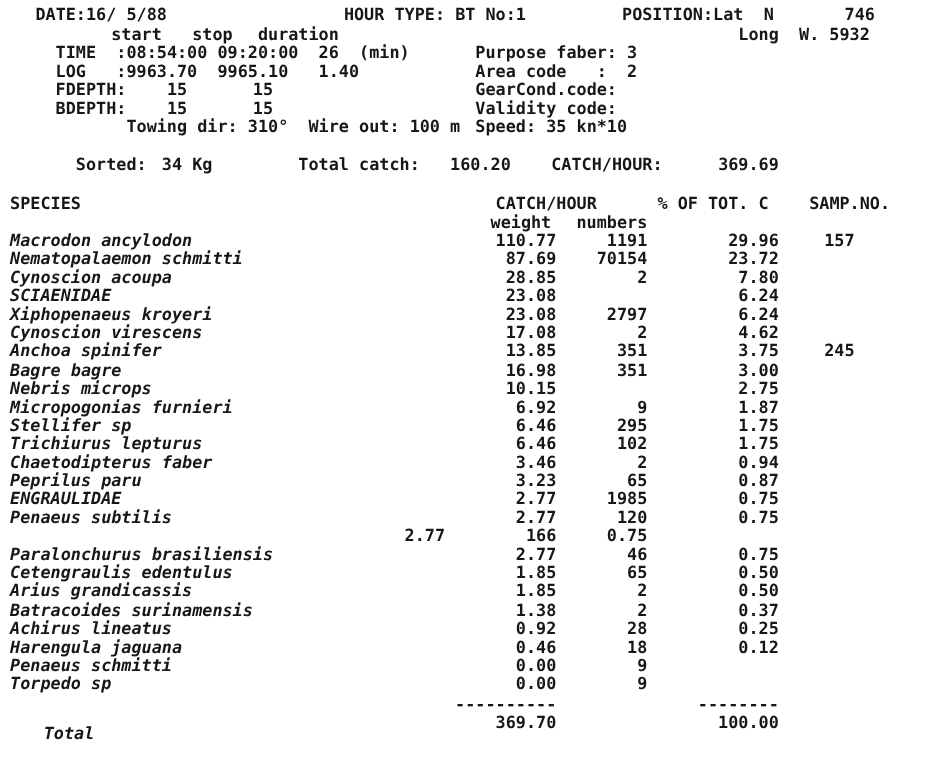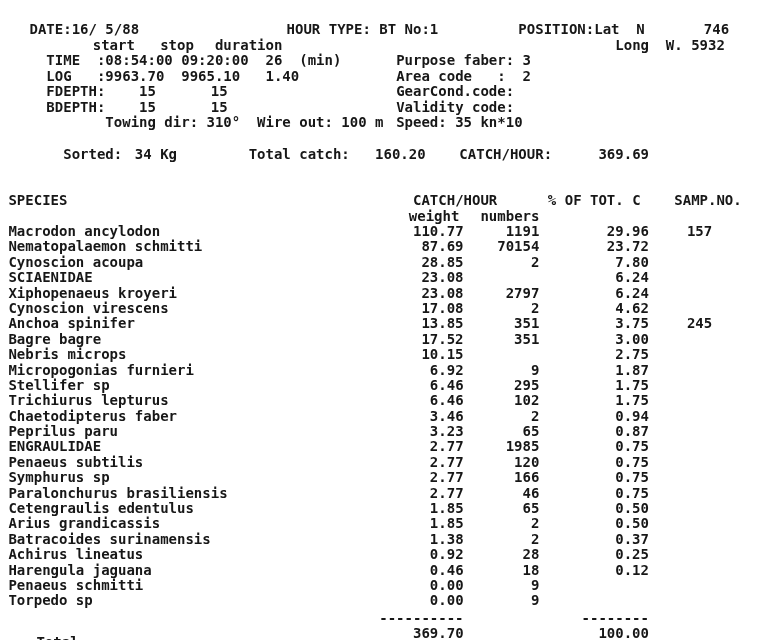--- a/index.html
+++ b/index.html
@@ -5,25 +5,25 @@
   html,body{margin:0;padding:0;}
   body{
     width:773px;height:640px;overflow:hidden;background:#ffffff;
     font-family:"DejaVu Sans Mono","Liberation Mono",monospace;
     font-size:14px;font-weight:bold;color:#171717;
     -webkit-font-smoothing:none;
   }
   .page{position:relative;width:773px;height:640px;background:#ffffff;}
   .line{position:relative;height:15.5px;white-space:pre;}
   .tok{position:absolute;top:0;white-space:pre;}
-  .header-block{padding-top:21px;}
+  .header-block{padding-top:5px;}
   .sorted-line{margin-top:16px;}
-  .table-head{margin-top:31px;padding-left:28px;}
+  .table-head{margin-top:17px;padding-left:28px;}
   .srow{display:grid;grid-template-columns:44ch 11ch 9ch 13ch 7.5ch;height:15.4px;white-space:pre;}
-  .srow .name{padding-left:1ch;overflow:hidden;}
+  .srow .name{padding-left:1ch;overflow:hidden;font-style:italic;}
   .srow .num{text-align:right;}
   .totals .label{position:relative;top:9px;margin-left:28px;}
 </style>
 </head>
 <body>
 
 <div class="page">
 
   <div class="header-block">
 
@@ -154,21 +154,21 @@
     </div>
       <div class="srow">
       <span class="name">Anchoa spinifer</span>
       <span class="num">13.85</span>
       <span class="num">351</span>
       <span class="num">3.75</span>
       <span class="num">245</span>
     </div>
       <div class="srow">
       <span class="name">Bagre bagre</span>
-      <span class="num">17.52</span>
+      <span class="num">16.98</span>
       <span class="num">351</span>
       <span class="num">3.00</span>
       <span class="num"></span>
     </div>
       <div class="srow">
       <span class="name">Nebris microps</span>
       <span class="num">10.15</span>
       <span class="num"></span>
       <span class="num">2.75</span>
       <span class="num"></span>
@@ -216,21 +216,20 @@
       <span class="num"></span>
     </div>
       <div class="srow">
       <span class="name">Penaeus subtilis</span>
       <span class="num">2.77</span>
       <span class="num">120</span>
       <span class="num">0.75</span>
       <span class="num"></span>
     </div>
       <div class="srow">
-      <span class="name">Symphurus sp</span>
       <span class="num">2.77</span>
       <span class="num">166</span>
       <span class="num">0.75</span>
       <span class="num"></span>
     </div>
       <div class="srow">
       <span class="name">Paralonchurus brasiliensis</span>
       <span class="num">2.77</span>
       <span class="num">46</span>
       <span class="num">0.75</span>

